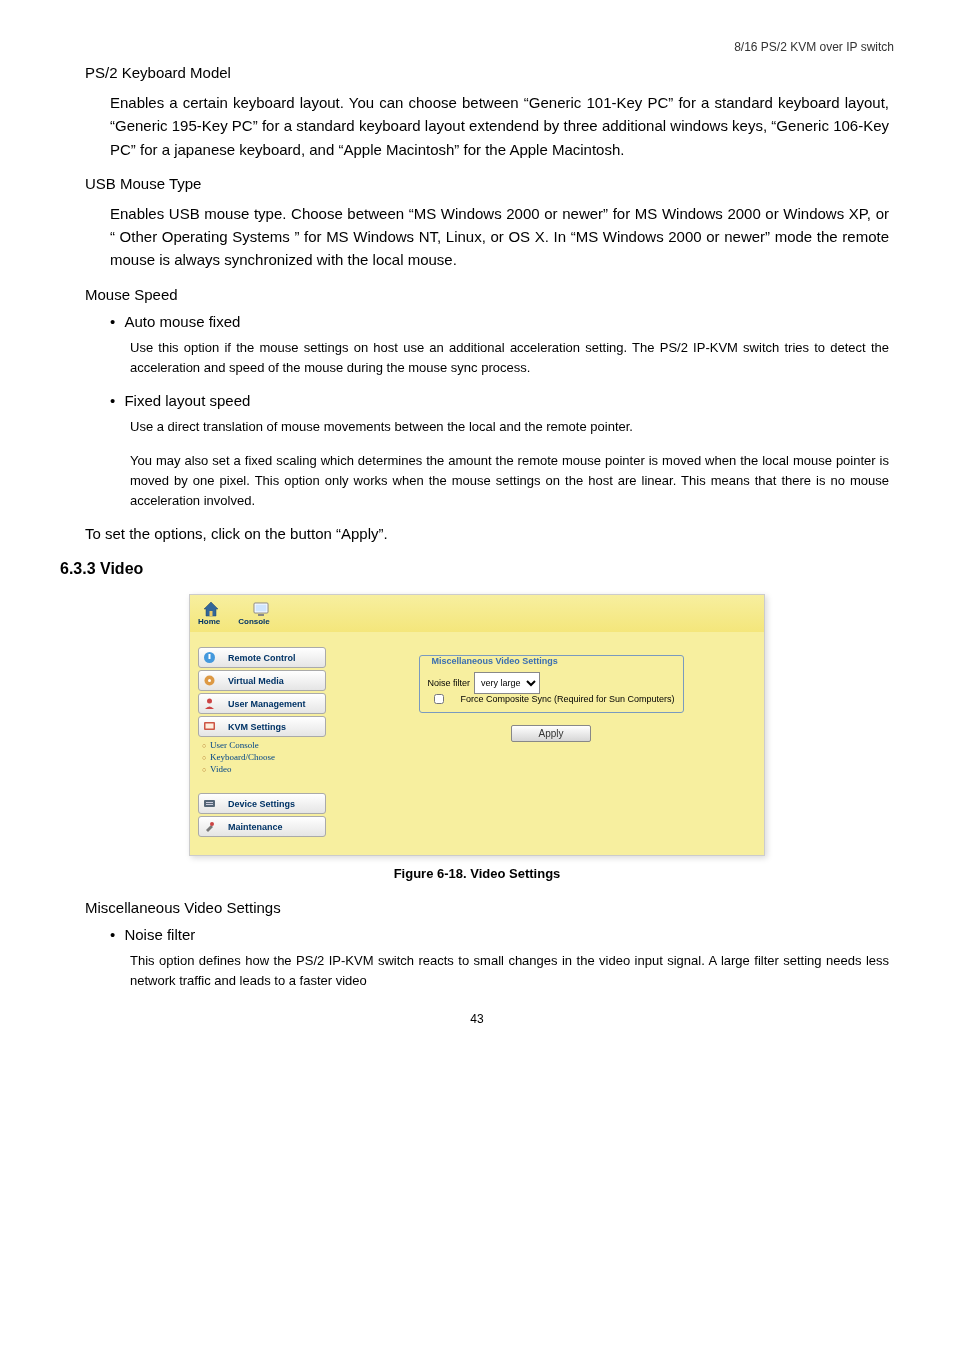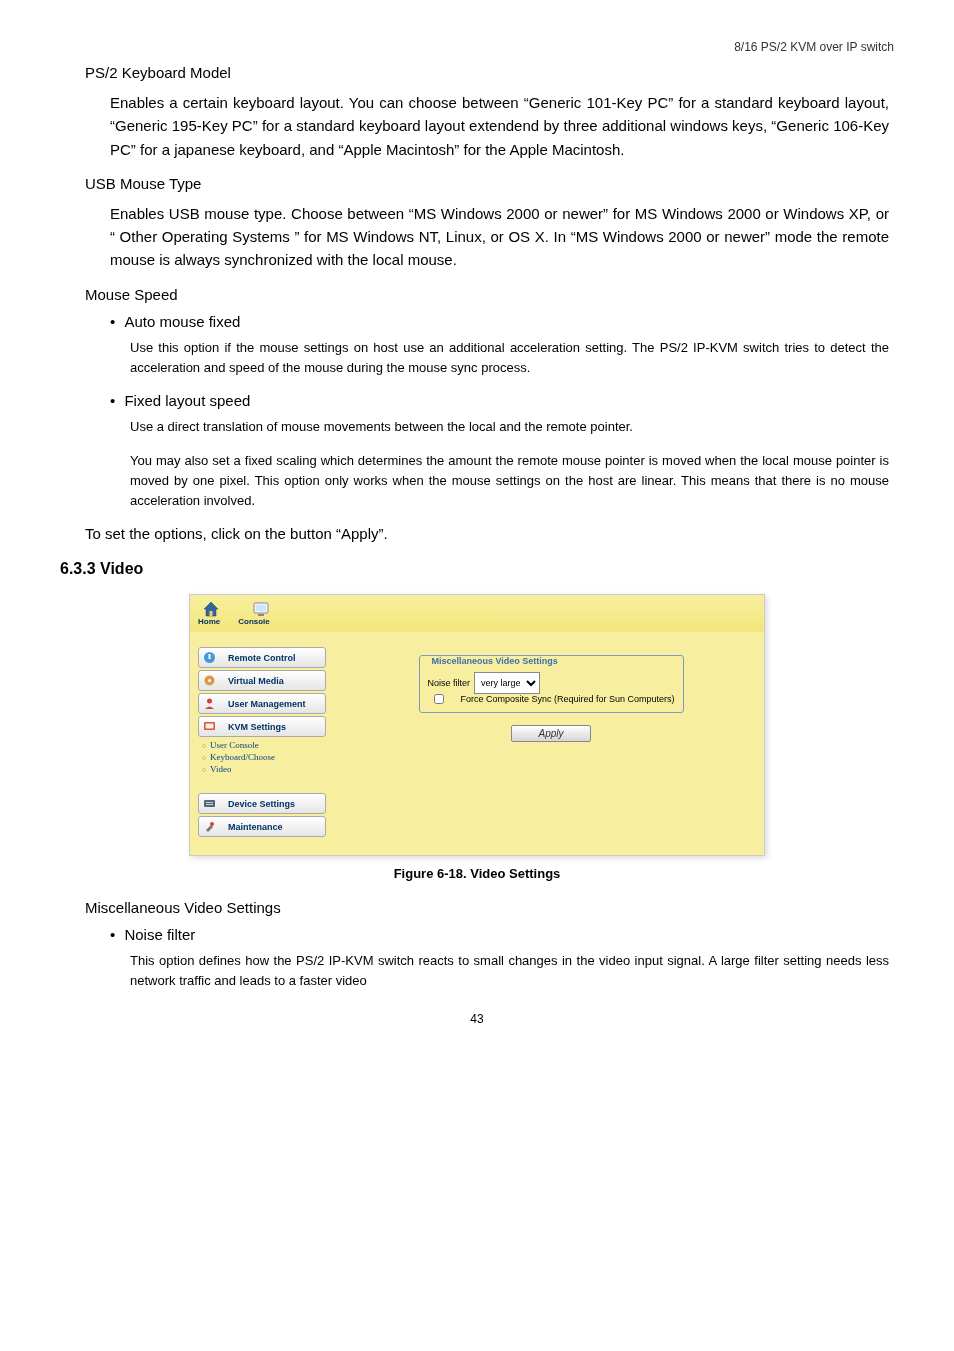--- a/index.html
+++ b/index.html
@@ -182,21 +182,20 @@
       text-align: center;
       margin-top: 10px;
     }
     .apply-btn {
       font-size: 10px;
       padding: 2px 26px;
       background: linear-gradient(#fff, #d6d6d6);
       border: 1px solid #888;
       border-radius: 2px;
       color: #333;
-      font-style: italic;
     }
     .fig-caption {
       text-align: center;
       font-size: 13px;
       font-weight: bold;
       margin-bottom: 18px;
     }
     .page-num {
       text-align: center;
       font-size: 12px;

